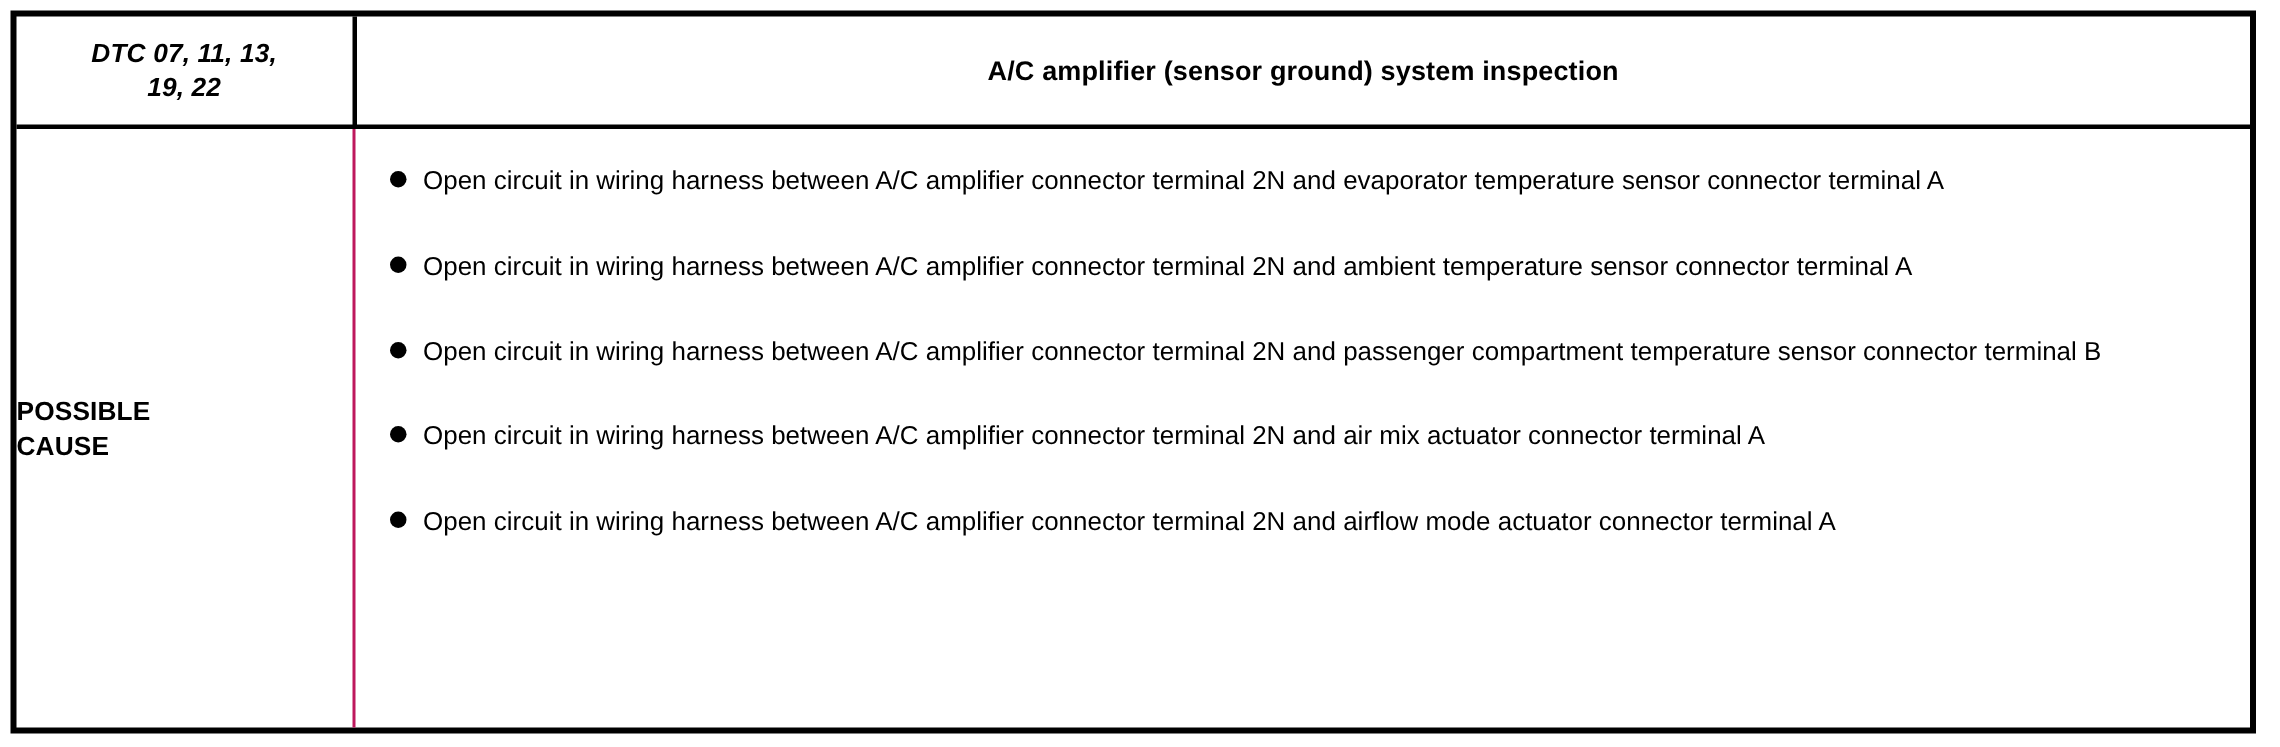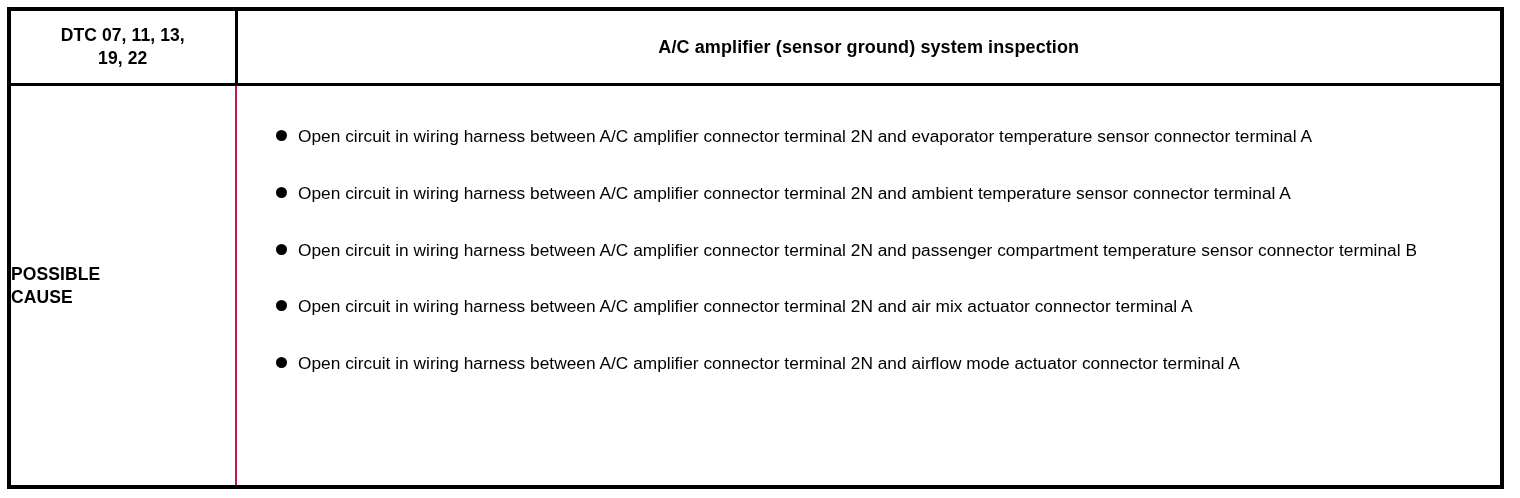--- a/index.html
+++ b/index.html
@@ -49,20 +49,21 @@
   
   .row-head td {
     border-bottom: 3px solid #000000;
     height: 68px;
     vertical-align: middle;
   }
   .cell-dtc {
     border-right: 3px solid #000000;
     text-align: center;
     padding: 2px 8px;
+    font-style: italic;
   }
   .cell-title {
     text-align: center;
     padding: 2px 10px;
   }
 
   .dtc-code {
     font-size: 17.5px;
     font-weight: bold;
     line-height: 1.33;
@@ -87,21 +88,21 @@
   }
   .cause-label {
     font-size: 17.5px;
     font-weight: bold;
     line-height: 1.28;
     letter-spacing: 0.1px;
     white-space: pre-line;
   }
 
   .cell-list {
-    padding: 16px;
+    padding: 0;
   }
 
   .bullet-list {
     margin: 0;
     padding: 21px 0 0 0;
     list-style: none;
   }
 
   .bullet-item {
     position: relative;

